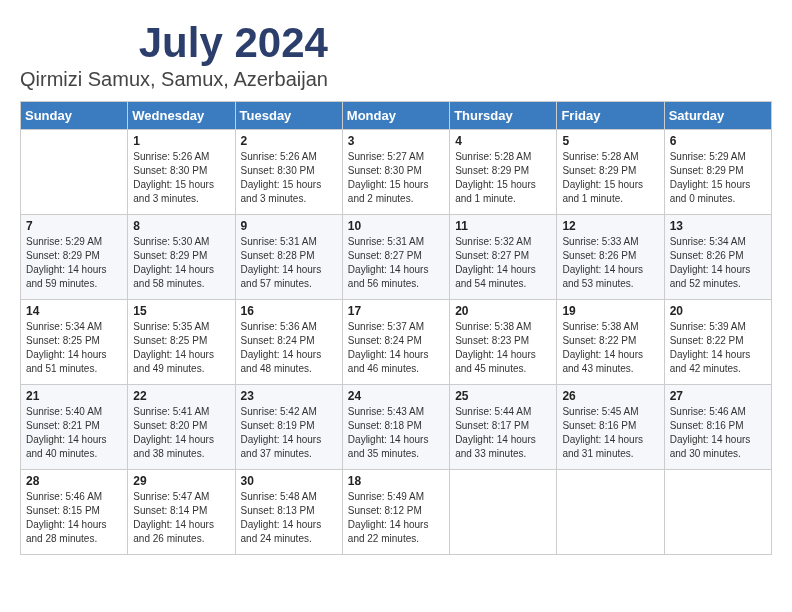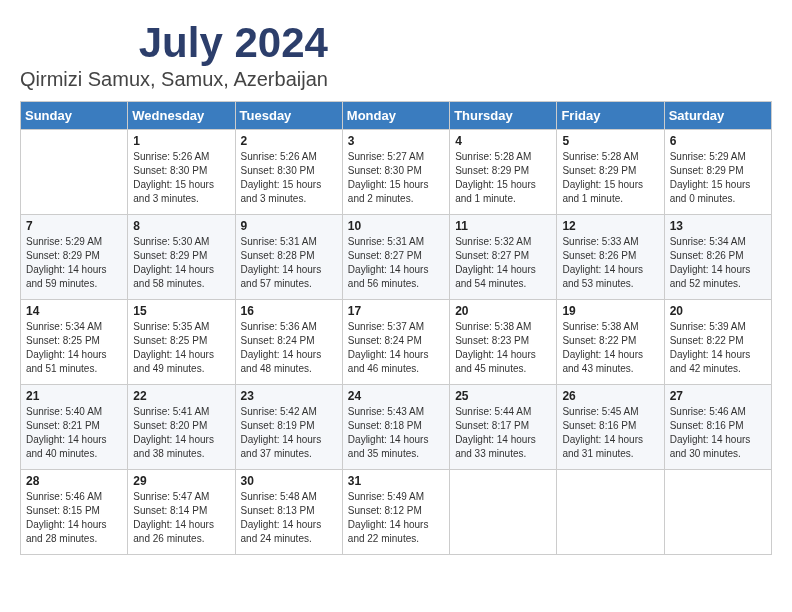--- a/index.html
+++ b/index.html
@@ -237,21 +237,21 @@
         </td>
         <td>
           <span class="day-number">29</span>
           <div class="day-info">Sunrise: 5:47 AM<br>Sunset: 8:14 PM<br>Daylight: 14 hours and 26 minutes.</div>
         </td>
         <td>
           <span class="day-number">30</span>
           <div class="day-info">Sunrise: 5:48 AM<br>Sunset: 8:13 PM<br>Daylight: 14 hours and 24 minutes.</div>
         </td>
         <td>
-          <span class="day-number">31</span>
+          <span class="day-number">18</span>
           <div class="day-info">Sunrise: 5:49 AM<br>Sunset: 8:12 PM<br>Daylight: 14 hours and 22 minutes.</div>
         </td>
         <td></td>
         <td></td>
         <td></td>
       </tr>
     </tbody>
 </table>
 
 </body></html>

